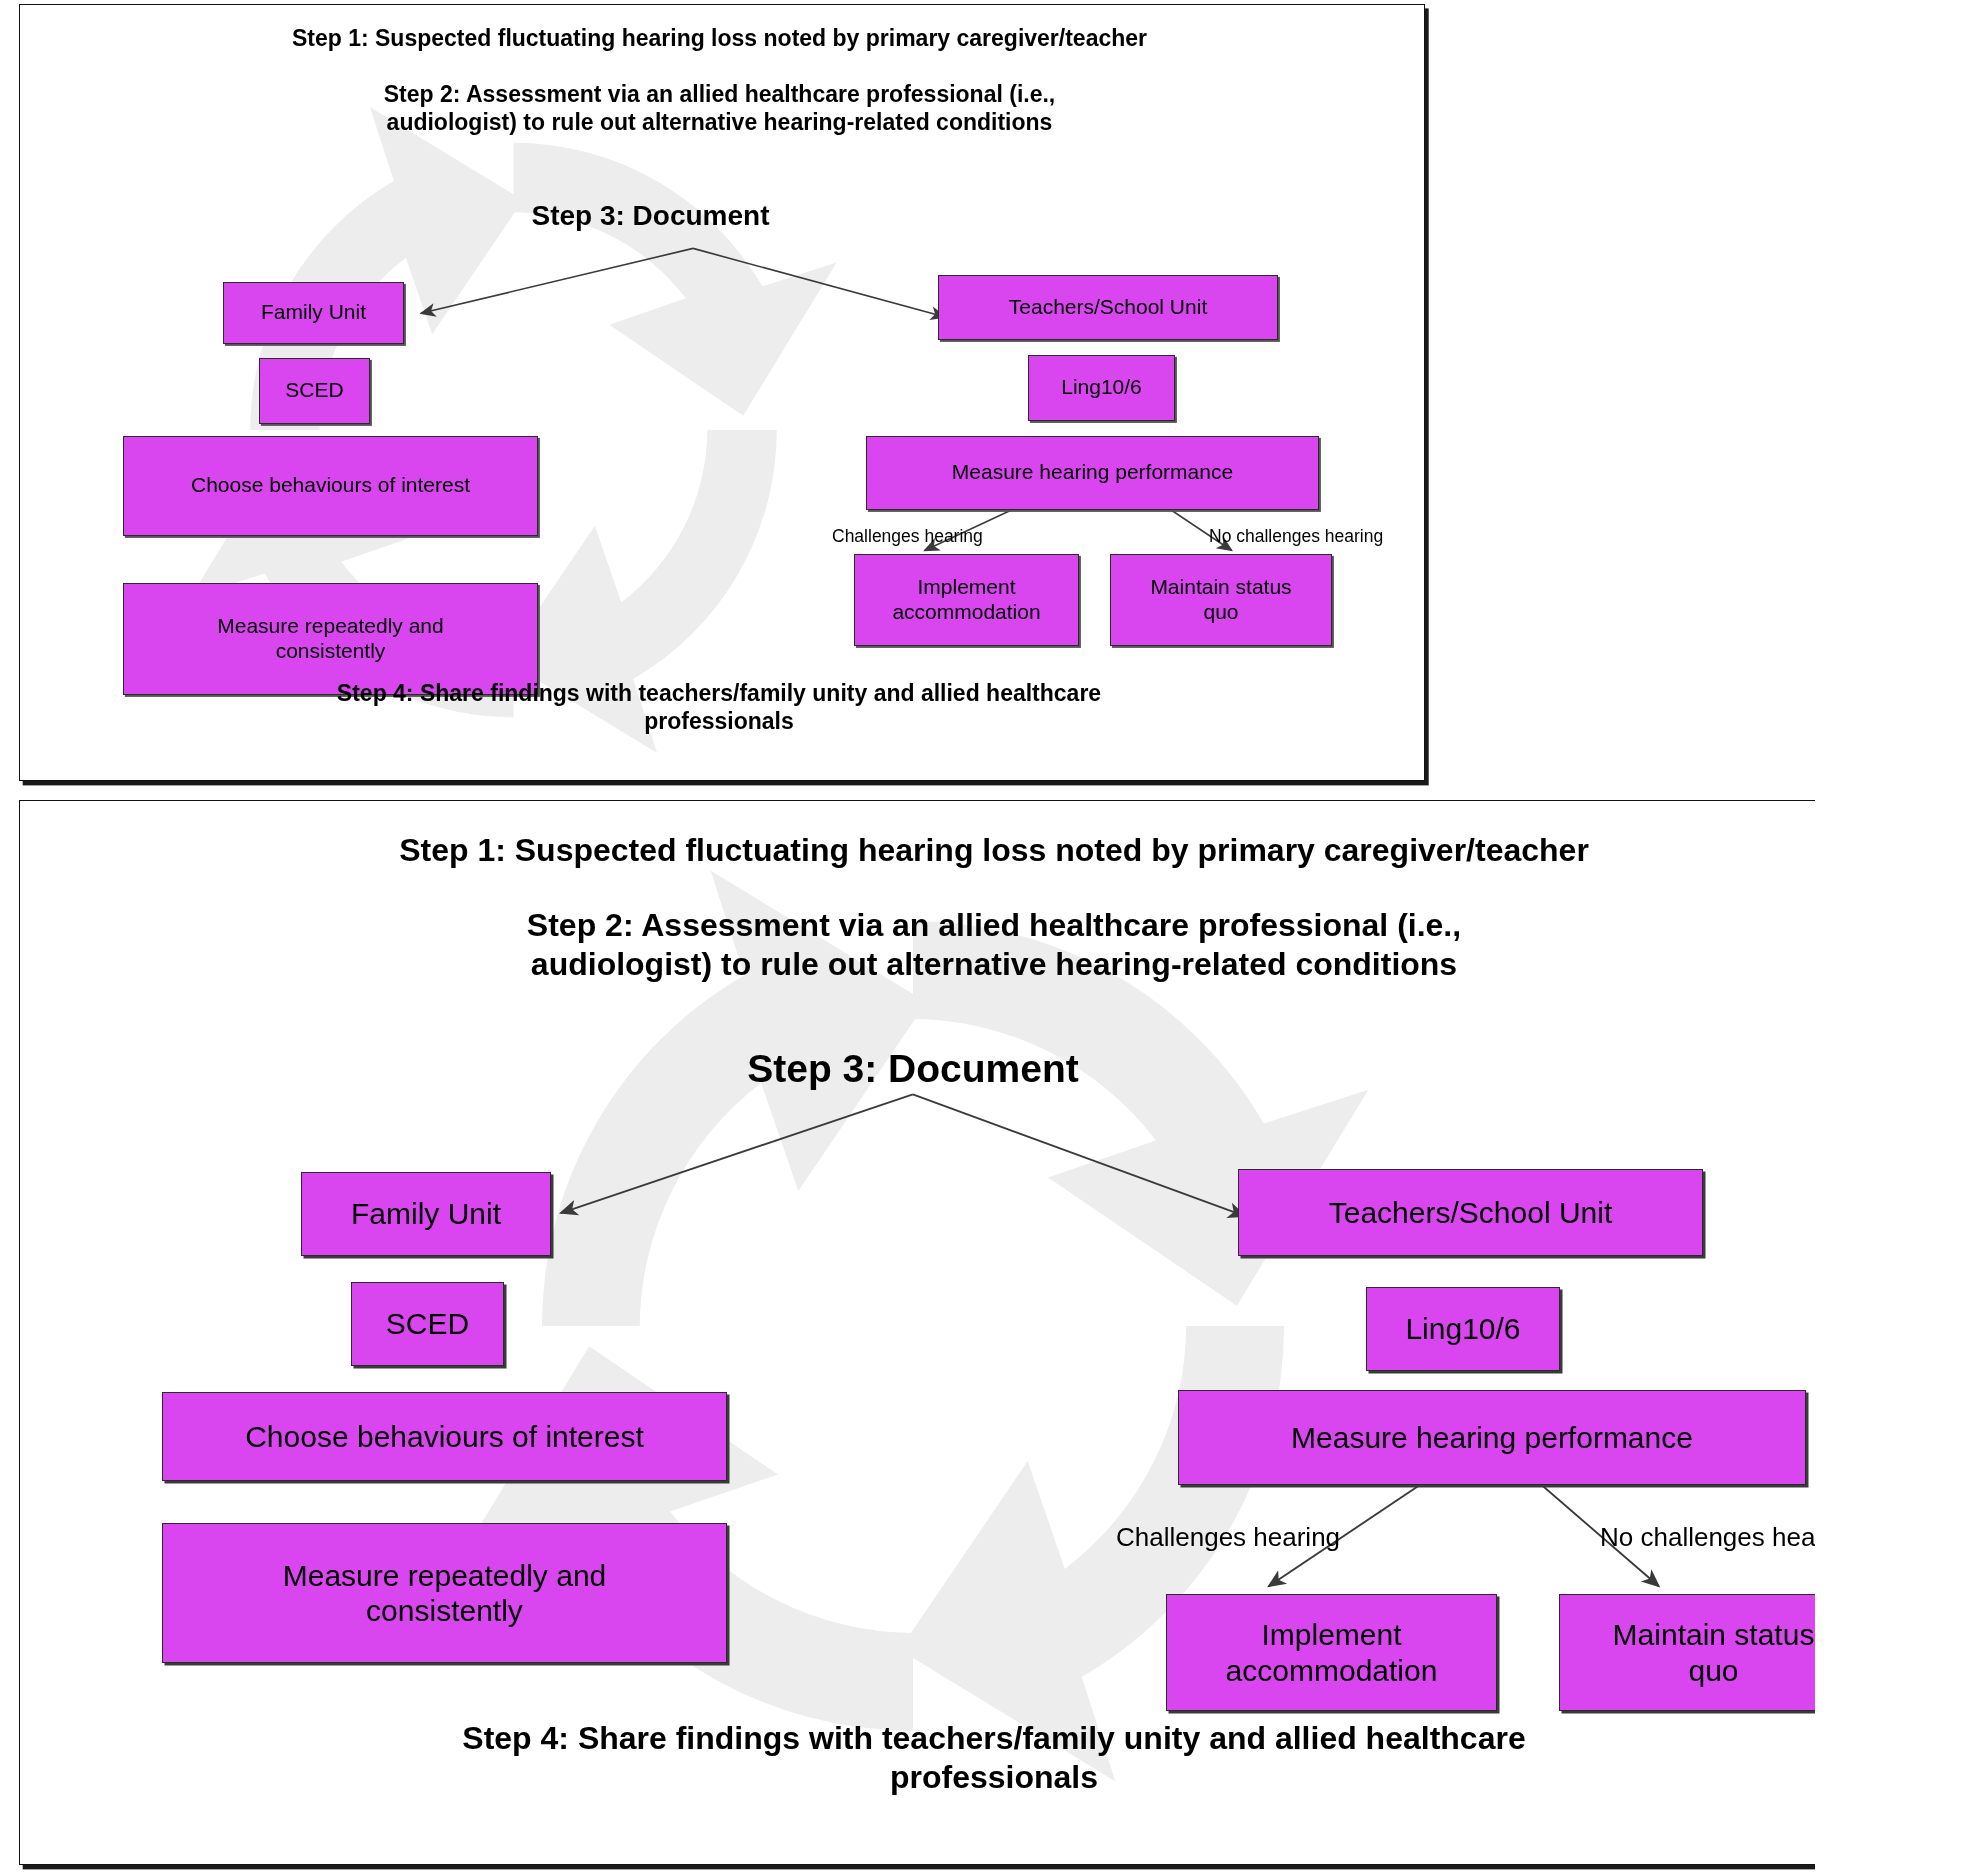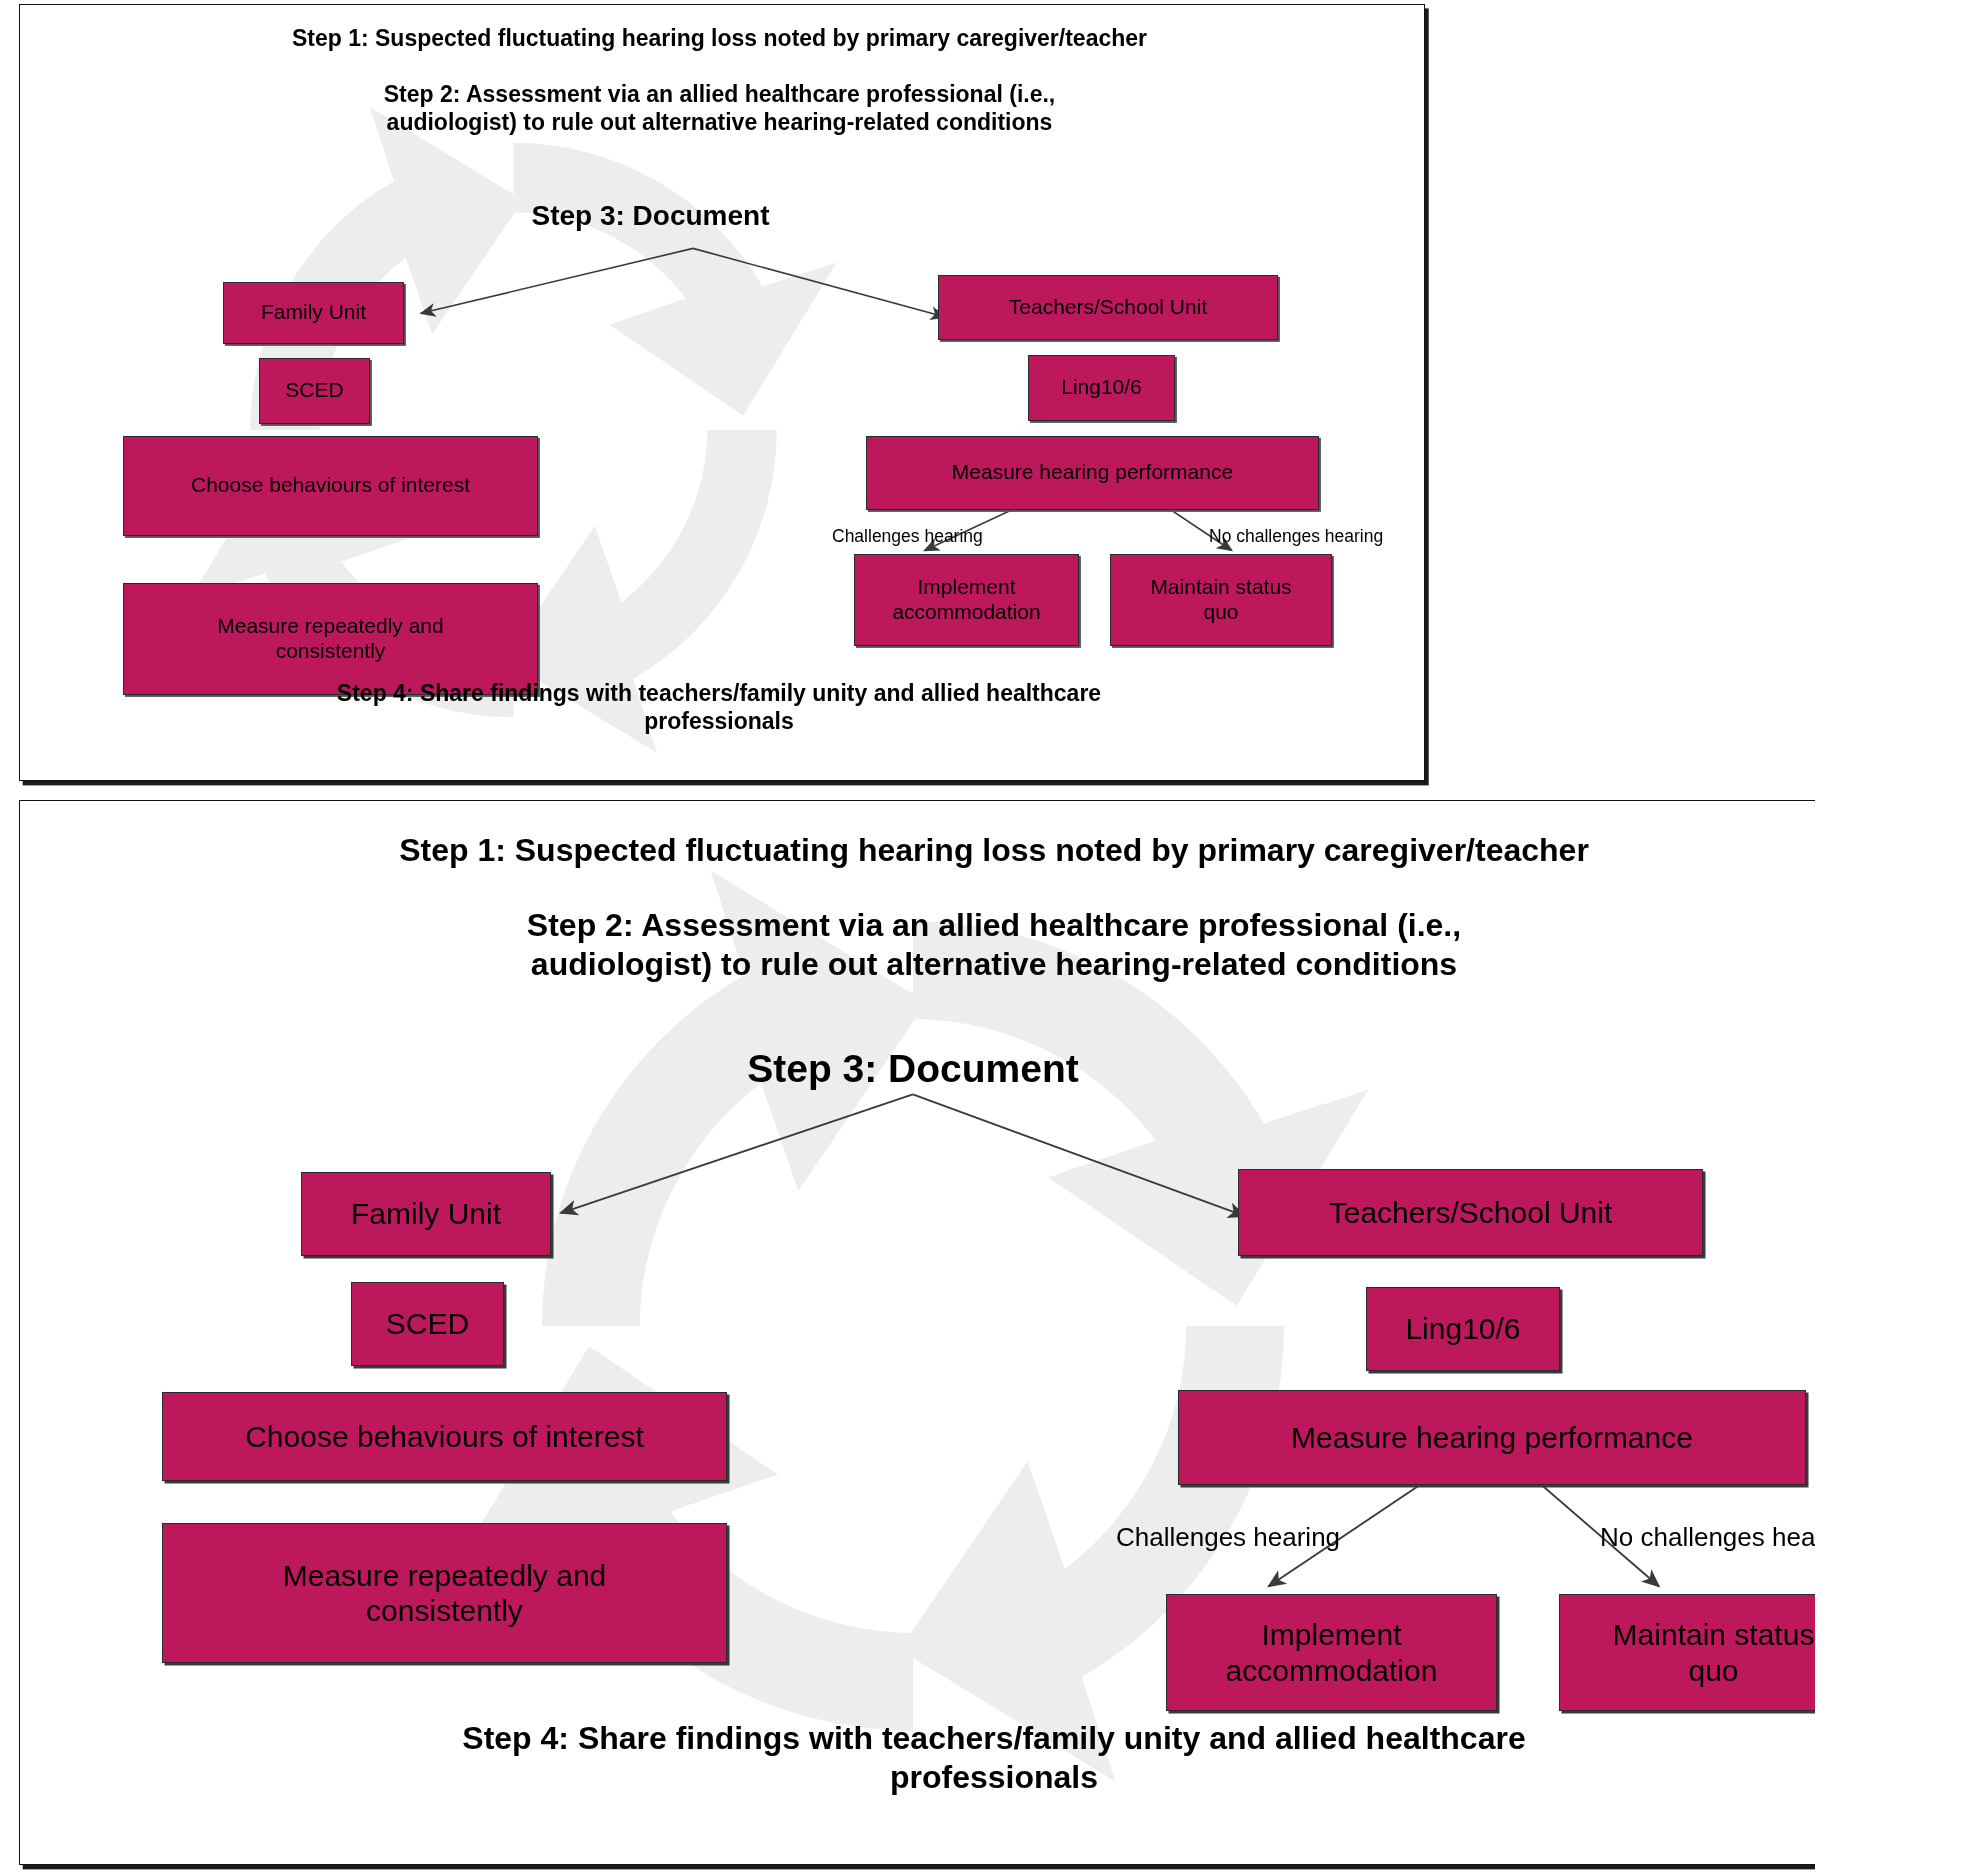--- a/index.html
+++ b/index.html
@@ -42,21 +42,21 @@
     text-align:center;
     line-height:1.22;
     color:#000;
     white-space:pre-line;
   }
 
   
   .fbox{
     position:absolute;
     box-sizing:border-box;
-    background:#be185d;
+    background:#d946ef;
     border:1.2px solid #2b2b2b;
     box-shadow:1.9px 1.9px 0 0 #555;
     display:flex;
     align-items:center;
     justify-content:center;
     text-align:center;
     line-height:1.18;
     color:#000;
     white-space:pre-line;
   }

